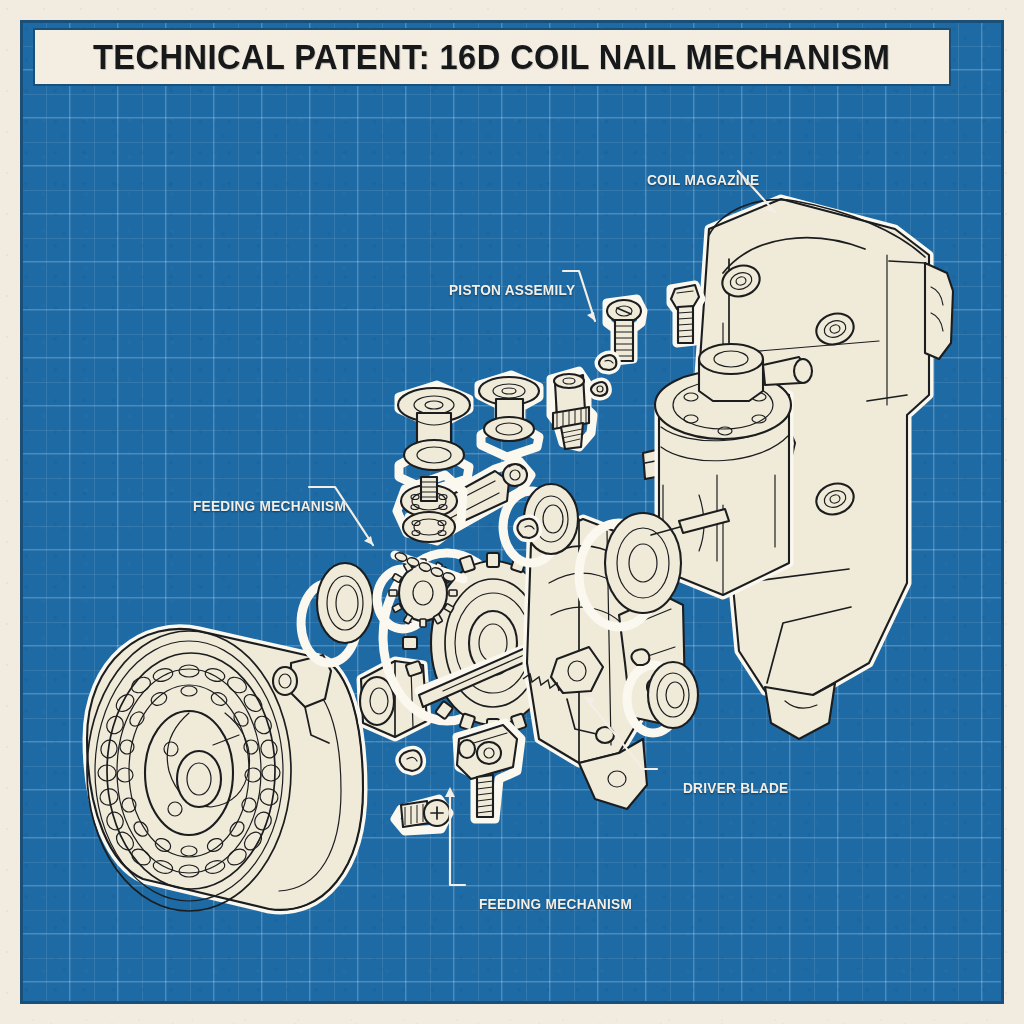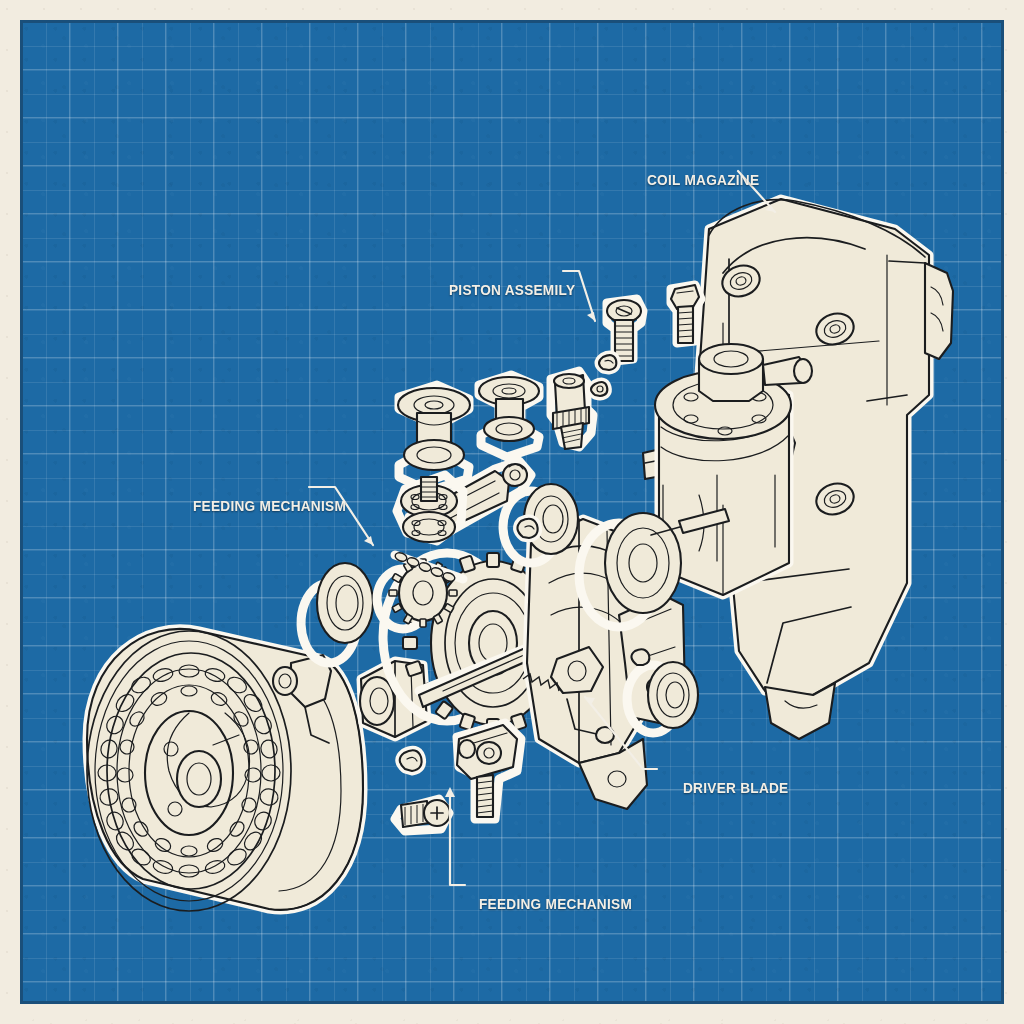--- a/index.html
+++ b/index.html
@@ -553,13 +553,16 @@
       </g>
     </svg>
 
     <div class="callout" style="left:624px;top:148px">COIL MAGAZINE</div>
     <div class="callout" style="left:426px;top:258px">PISTON ASSEMILY</div>
     <div class="callout" style="left:170px;top:474px">FEEDING MECHANISM</div>
     <div class="callout" style="left:660px;top:756px">DRIVER BLADE</div>
     <div class="callout" style="left:456px;top:872px">FEEDING MECHANISM</div>
   </div>
 
+  <div id="banner">
+    <span id="banner-text">TECHNICAL PATENT: 16D COIL NAIL MECHANISM</span>
+  </div>
 </div>
 
 </body></html>

